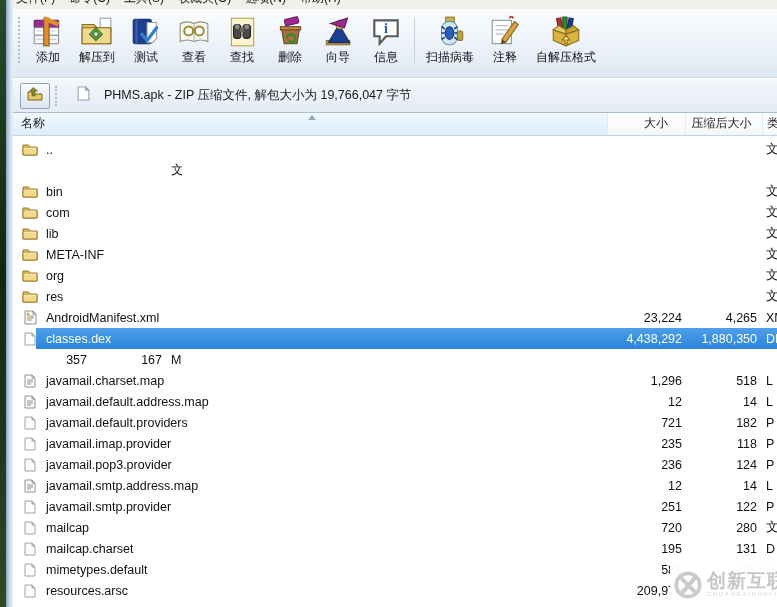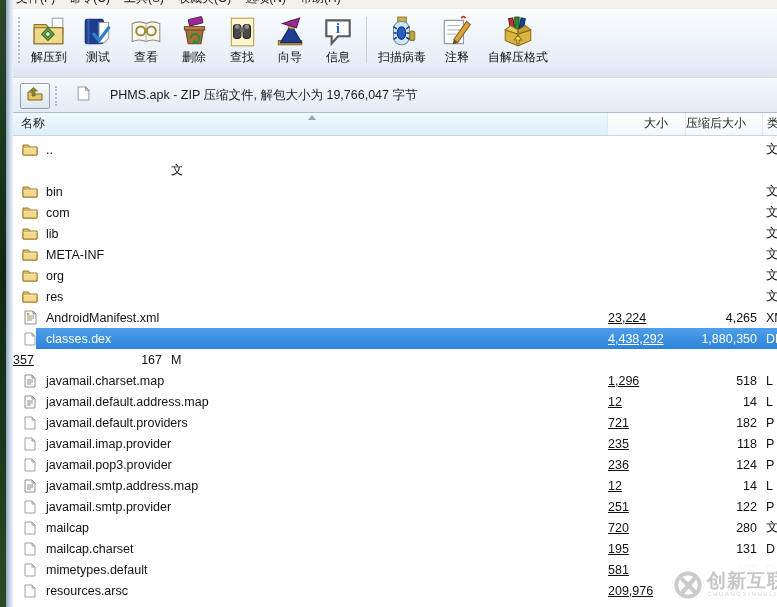--- a/index.html
+++ b/index.html
@@ -25,45 +25,45 @@
   .tbtn .lbl{white-space:nowrap;line-height:14px;}
   .tsep{width:1px;height:46px;background:#c2d0e0;margin:4px 4px 0;flex:none;}
 
   
   .addressbar{height:33px;flex:none;display:flex;align-items:center;
        background:linear-gradient(#f4f7fb,#e3ebf5);border-top:1px solid #fff;border-bottom:1px solid #aabdd1;}
   .upbtn{width:28px;height:24px;margin-left:7px;flex:none;display:flex;align-items:center;justify-content:center;
        background:linear-gradient(#f8fafc,#dde5ee);border:1px solid #8fa2b8;border-radius:2px;box-shadow:inset 0 1px 0 #fff;}
   .upbtn svg{width:16px;height:14px;}
   .arc-ic{margin-left:16px;flex:none;}
-  .arc-text{margin-left:20px;font-size:12.5px;color:#1a1a1a;white-space:nowrap;}
+  .arc-text{margin-left:14px;font-size:12.5px;color:#1a1a1a;white-space:nowrap;}
 
   
   .listheader{height:22px;flex:none;display:flex;font-size:12px;color:#222;
        border-bottom:1px solid #c2d6e6;background:#fde047;}
   .hcell{position:relative;box-sizing:border-box;border-right:1px solid #dfeaf4;line-height:21px;overflow:hidden;white-space:nowrap;}
   .h-name{width:595px;padding-left:8px;background:linear-gradient(#f0f8fd,#ddeefa);}
   .h-size{width:78px;text-align:right;padding-right:17px;background:linear-gradient(#fdfefe,#f4f7fa);}
-  .h-packed{width:77px;text-align:left;padding-right:5px;background:linear-gradient(#fdfefe,#f4f7fa);}
+  .h-packed{width:77px;text-align:center;padding-right:5px;background:linear-gradient(#fdfefe,#f4f7fa);}
   .h-type{width:14px;padding-left:4px;border-right:none;background:linear-gradient(#fdfefe,#f4f7fa);}
   .sort-arrow{position:absolute;left:295px;top:2px;width:0;height:0;
        border-left:4px solid transparent;border-right:4px solid transparent;border-bottom:5px solid #90a5b8;}
 
   
   .listbody{flex:1;background:#fff;padding-top:3px;position:relative;overflow:hidden;}
   .row{height:21px;display:flex;align-items:center;position:relative;font-size:12.5px;color:#111;}
   .row .hl{position:absolute;left:23px;right:0;top:0;bottom:0;
        background:linear-gradient(#4d9fe9,#2c83da);display:none;}
   .row.sel .hl{display:block;}
   .row.sel .fname,.row.sel .c-size,.row.sel .c-packed,.row.sel .c-type{color:#fff;}
   .c-name{width:595px;flex:none;display:flex;align-items:center;position:relative;z-index:1;overflow:hidden;}
   .fic{width:16px;height:16px;margin-left:9px;margin-right:5px;flex:none;display:flex;align-items:center;justify-content:center;}
   .fic svg{display:block;}
   .fname{white-space:nowrap;position:relative;padding:0 3px;}
-  .c-size{width:78px;flex:none;padding-right:4px;box-sizing:border-box;position:relative;z-index:1;text-decoration:underline;}
+  .c-size{width:78px;flex:none;text-align:right;padding-right:4px;box-sizing:border-box;position:relative;z-index:1;}
   .c-packed{width:77px;flex:none;text-align:right;padding-right:6px;box-sizing:border-box;position:relative;z-index:1;}
   .c-type{width:14px;flex:none;overflow:hidden;white-space:nowrap;padding-left:3px;box-sizing:border-box;position:relative;z-index:1;}
 
   
   .watermark{position:absolute;left:670px;top:562px;width:107px;height:45px;background:rgba(255,255,255,.97);
        z-index:5;display:flex;align-items:center;}
   .wm-logo{width:30px;height:30px;flex:none;margin-left:3px;}
   .wm-txt{margin-left:4px;}
   .wm-brand{font-size:19px;font-weight:bold;color:#c6c6c6;letter-spacing:1px;line-height:20px;white-space:nowrap;}
   .wm-sub{font-size:6px;color:#d5d5d5;letter-spacing:1.6px;line-height:7px;white-space:nowrap;}
@@ -83,20 +83,34 @@
       <span>工具(S)</span>
       <span>收藏夹(O)</span>
       <span>选项(N)</span>
       <span>帮助(H)</span>
     </div>
   </div>
 
   <div class="toolbar">
     <div class="gripper"></div>
 
+    <div class="tbtn">
+      <span>
+          <svg viewBox="0 0 32 32">
+        <rect x="3" y="5" width="23" height="7" rx="1" fill="#9c2a92" stroke="#5c1b54"></rect>
+        <rect x="3" y="12" width="23" height="7" rx="1" fill="#fff" stroke="#8a8f96"></rect>
+        <line x1="5" y1="15" x2="24" y2="15" stroke="#c7ccd3"></line>
+        <rect x="3" y="19" width="23" height="8" rx="1" fill="#f2f3f5" stroke="#8a8f96"></rect>
+        <line x1="5" y1="23" x2="24" y2="23" stroke="#c7ccd3"></line>
+        <rect x="12" y="3" width="5" height="26" fill="#dd8f2d" stroke="#8a5414"></rect>
+        <path d="M12 3 L26 9" stroke="#dd8f2d" stroke-width="4"></path>
+      </svg>
+        </span>
+      <span class="lbl">添加</span>
+    </div>
 
     <div class="tbtn">
       <span>
           <svg viewBox="0 0 32 32">
         <rect x="19" y="3" width="10" height="14" fill="#fff" stroke="#9aa0a8"></rect>
         <path d="M2 9 h11 l3 3 h13 v15 H2 z" fill="#e3bf5f" stroke="#8a6d2f"></path>
         <path d="M2 12 h27 v15 H2 z" fill="#efd98b" stroke="#8a6d2f"></path>
         <polygon points="15,12 21,18 15,24 9,18" fill="#6cb14c" stroke="#356e28"></polygon>
         <polygon points="15,15 18,18 15,21 12,18" fill="#d9ecd0" stroke="#356e28"></polygon>
       </svg>
@@ -120,47 +134,47 @@
       <span>
           <svg viewBox="0 0 32 32">
         <path d="M3 8 Q10 5 16 8 Q22 5 29 8 V25 Q22 22 16 25 Q10 22 3 25 Z" fill="#f7f7f0" stroke="#8f8f80"></path>
         <line x1="16" y1="8" x2="16" y2="25" stroke="#b5b5a5"></line>
         <circle cx="11" cy="15" r="4.2" fill="rgba(255,255,255,.6)" stroke="#9a8830" stroke-width="1.8"></circle>
         <circle cx="21" cy="15" r="4.2" fill="rgba(255,255,255,.6)" stroke="#9a8830" stroke-width="1.8"></circle>
         <line x1="15" y1="15" x2="17" y2="15" stroke="#9a8830" stroke-width="1.8"></line>
       </svg>
         </span>
       <span class="lbl">查看</span>
-    </div>
-
-    <div class="tbtn">
-      <span>
-          <svg viewBox="0 0 32 32">
-        <rect x="11" y="3" width="13" height="6" rx="1" fill="#9c2a92" stroke="#5c1b54" transform="rotate(-14 17 6)"></rect>
-        <path d="M8 13 h17 l-2.5 14 h-12 z" fill="#a6703c" stroke="#6b4320"></path>
-        <rect x="7" y="11" width="19" height="3" fill="#c08a4d" stroke="#6b4320"></rect>
-        <path d="M13 22 a4 4 0 1 1 2 3.5" fill="none" stroke="#2e8b2e" stroke-width="2"></path>
-        <polygon points="15,27 19,25 15,23" fill="#2e8b2e"></polygon>
-      </svg>
-        </span>
-      <span class="lbl">删除</span>
     </div>
 
     <div class="tbtn">
       <span>
           <svg viewBox="0 0 32 32">
         <rect x="6" y="3" width="21" height="26" fill="#fdf4cf" stroke="#b5a24a"></rect>
         <rect x="8" y="9" width="7" height="13" rx="3" fill="#4a4a4a" stroke="#222"></rect>
         <rect x="17" y="9" width="7" height="13" rx="3" fill="#4a4a4a" stroke="#222"></rect>
         <rect x="14" y="12" width="4" height="4" fill="#6a6a6a"></rect>
         <circle cx="11.5" cy="11" r="2.2" fill="#8d8d8d"></circle>
         <circle cx="20.5" cy="11" r="2.2" fill="#8d8d8d"></circle>
       </svg>
         </span>
       <span class="lbl">查找</span>
+    </div>
+
+    <div class="tbtn">
+      <span>
+          <svg viewBox="0 0 32 32">
+        <rect x="11" y="3" width="13" height="6" rx="1" fill="#9c2a92" stroke="#5c1b54" transform="rotate(-14 17 6)"></rect>
+        <path d="M8 13 h17 l-2.5 14 h-12 z" fill="#a6703c" stroke="#6b4320"></path>
+        <rect x="7" y="11" width="19" height="3" fill="#c08a4d" stroke="#6b4320"></rect>
+        <path d="M13 22 a4 4 0 1 1 2 3.5" fill="none" stroke="#2e8b2e" stroke-width="2"></path>
+        <polygon points="15,27 19,25 15,23" fill="#2e8b2e"></polygon>
+      </svg>
+        </span>
+      <span class="lbl">删除</span>
     </div>
 
     <div class="tbtn">
       <span>
           <svg viewBox="0 0 32 32">
         <rect x="5" y="24" width="22" height="4" fill="#caa53f" stroke="#8a6d1f"></rect>
         <polygon points="7,26 17,9 27,26" fill="#1e3f8f" stroke="#122a63"></polygon>
         <circle cx="18" cy="9" r="4" fill="#e8b06a" stroke="#a87838"></circle>
         <polygon points="9,8 25,3 22,12" fill="#9c2a92" stroke="#5c1b54"></polygon>
         <path d="M7 13 l2 0 M8 12 l0 2" stroke="#fff" stroke-width="2"></path>

